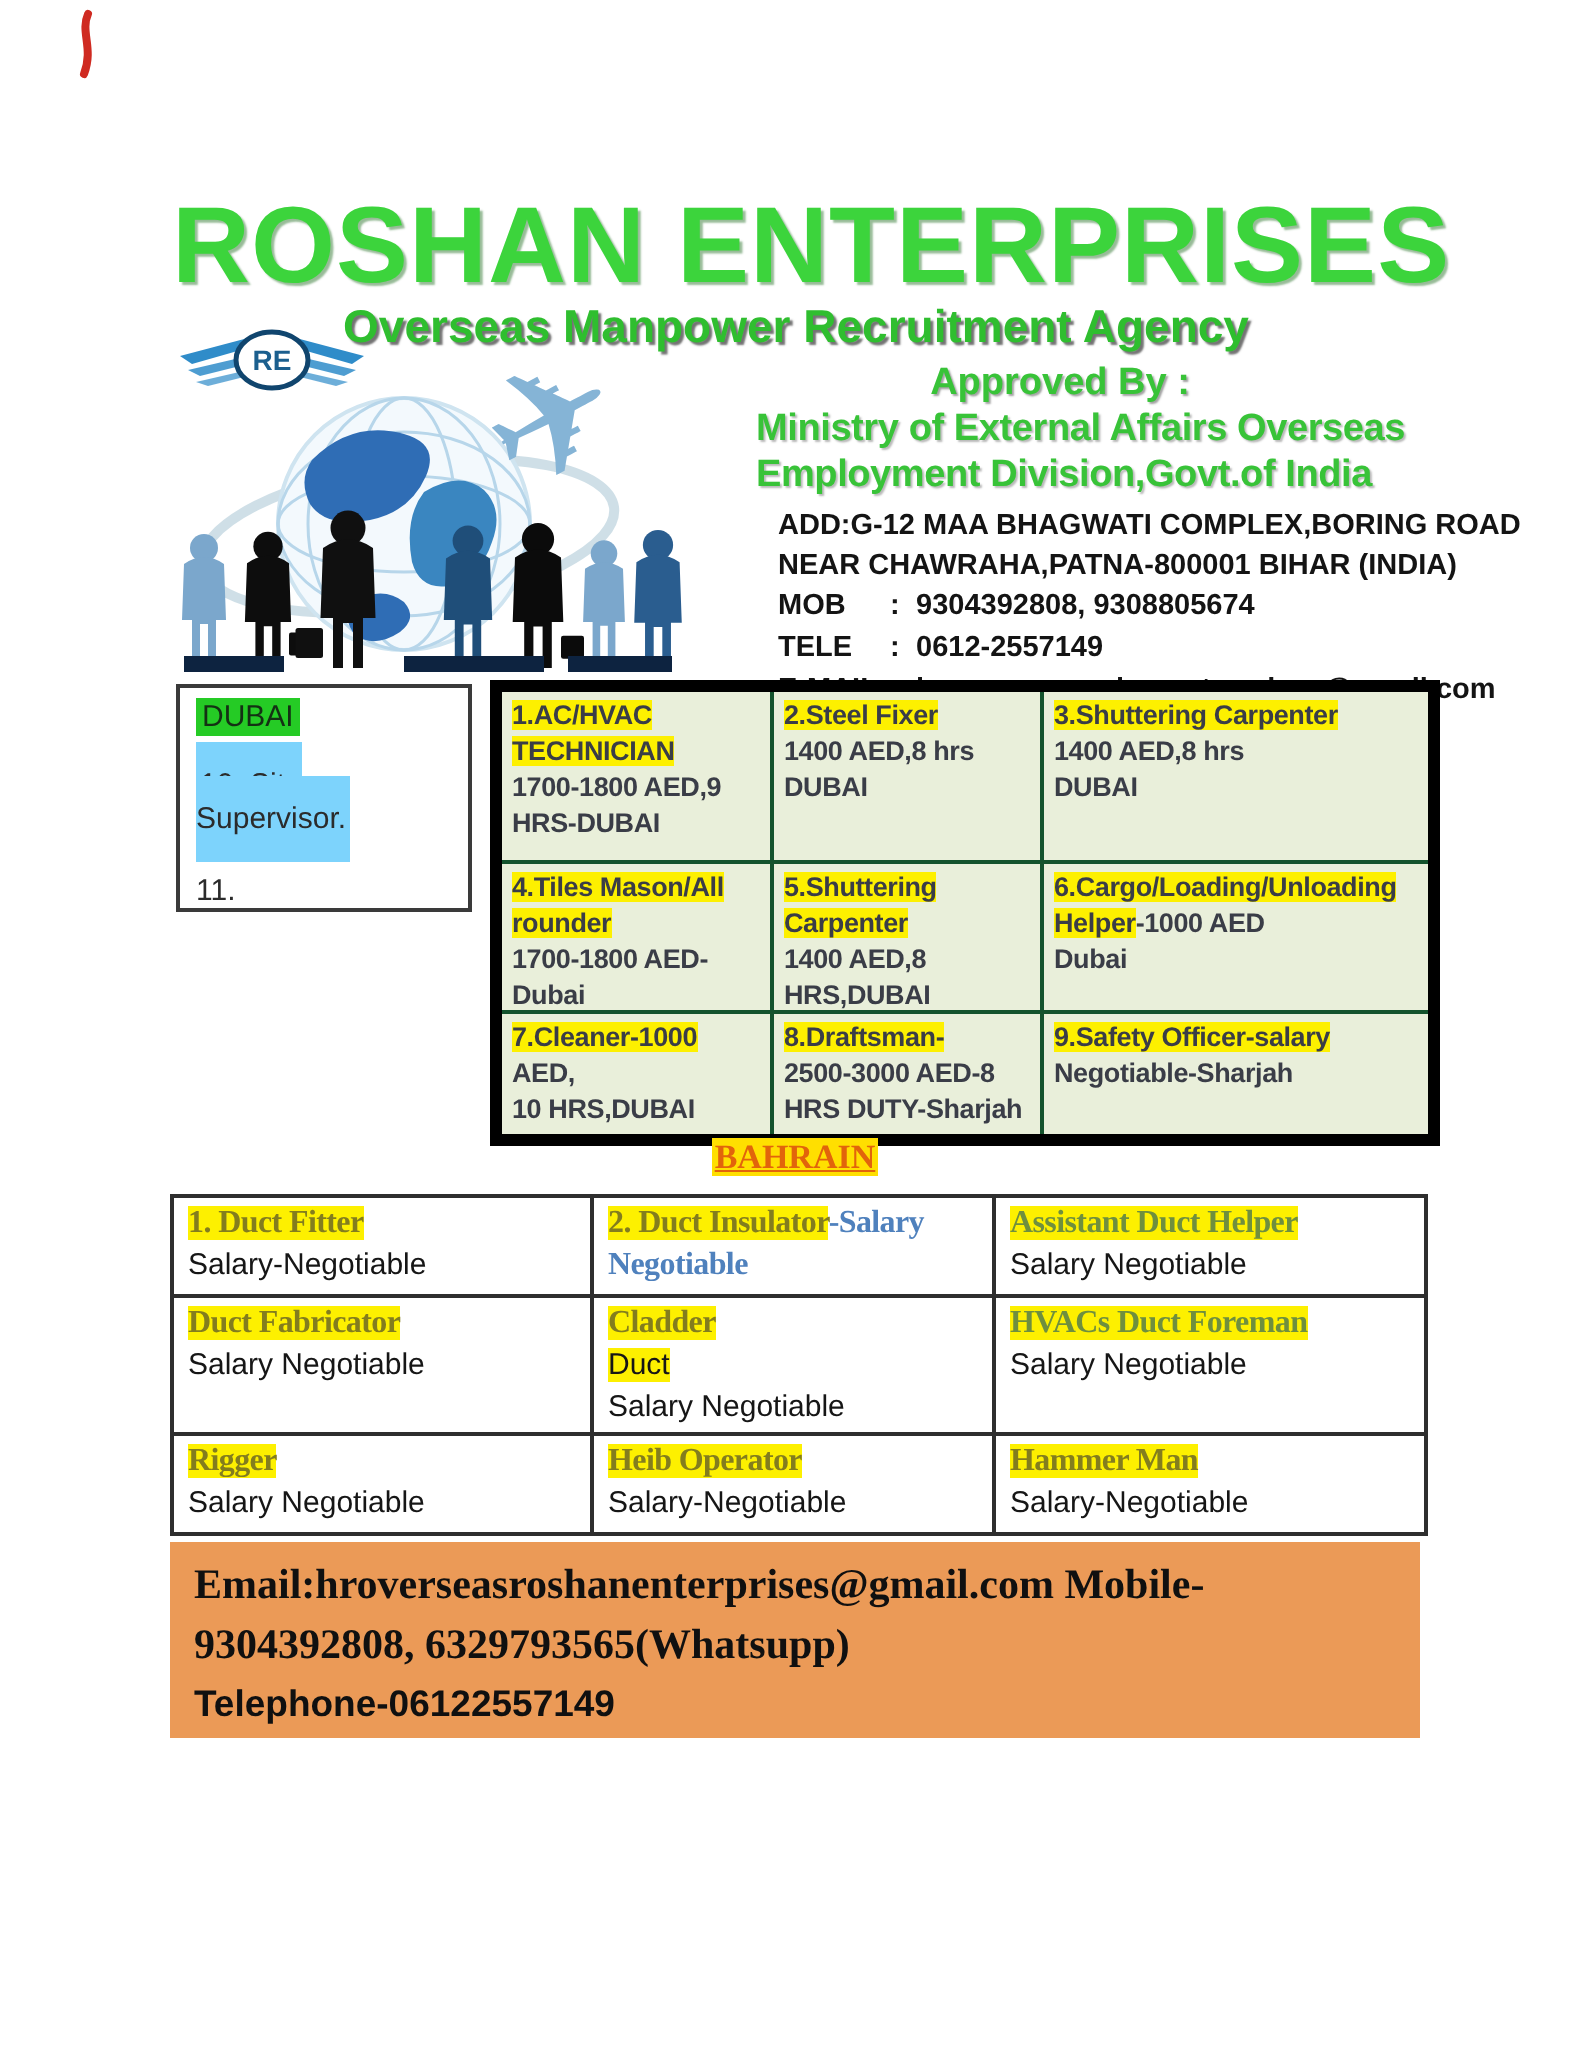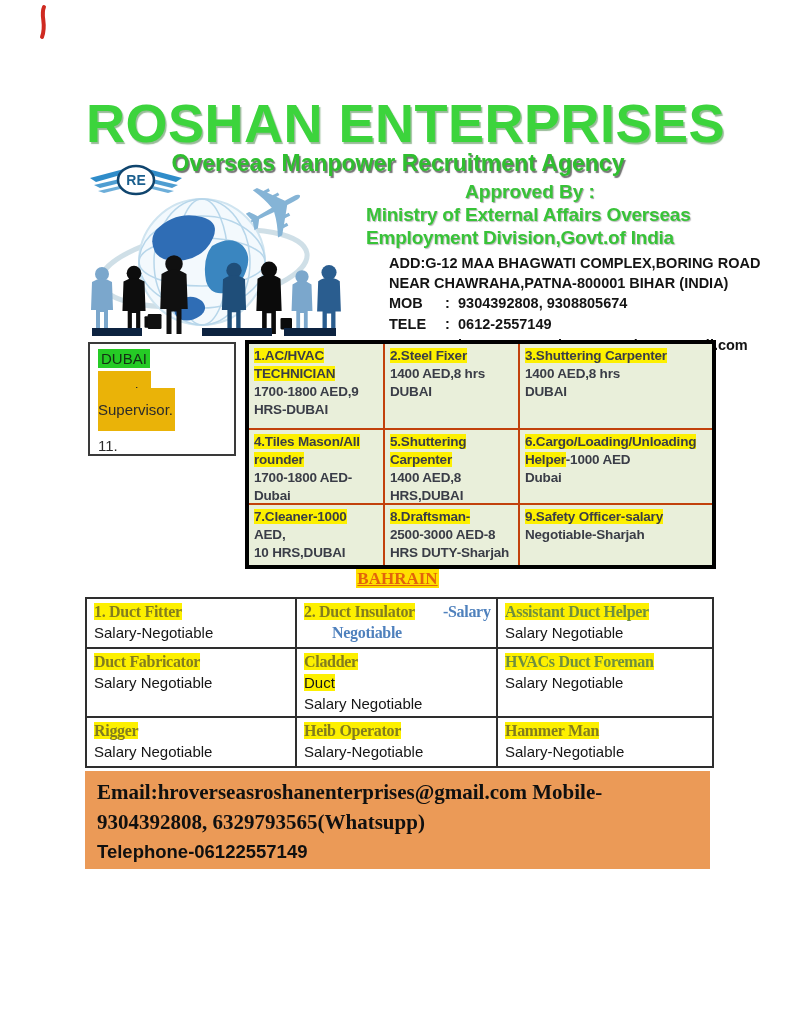--- a/index.html
+++ b/index.html
@@ -9,69 +9,69 @@
   
   .red-mark{position:absolute;left:36px;top:4px;width:22px;height:36px;}
   .main-title{position:absolute;left:86px;top:92px;width:624px;text-align:center;
     font-size:54px;font-weight:bold;letter-spacing:.5px;color:#3cd43c;white-space:nowrap;
     text-shadow:1.5px 1.5px 1px rgba(25,105,25,.45);}
   .subtitle{position:absolute;left:86px;top:150px;width:624px;text-align:center;
     font-size:23px;font-weight:bold;color:#2fbe2f;white-space:nowrap;
     text-shadow:1.5px 1.5px 1px rgba(55,55,55,.7);}
   .approved{position:absolute;left:360px;top:181px;width:340px;text-align:center;
     font-size:19px;font-weight:bold;color:#38c338;text-shadow:1px 1px 1px rgba(70,70,70,.5);}
-  .ministry{position:absolute;left:366px;top:203px;font-size:19px;font-weight:bold;
+  .ministry{position:absolute;left:378px;top:203px;font-size:19px;font-weight:bold;
     color:#38c338;line-height:1.22;white-space:nowrap;letter-spacing:-.2px;
     text-shadow:1px 1px 1px rgba(80,80,80,.4);}
 
   
   .contact{position:absolute;left:366px;top:253px;width:370px;color:#141414;margin-left:23px;}
   .addr{font-size:14.5px;font-weight:bold;line-height:1.38;white-space:nowrap;}
   .crow{display:flex;font-size:14.5px;font-weight:bold;line-height:1.45;white-space:nowrap;}
   .crow:first-of-type{margin-top:7px;}
   .clabel{width:56px;}
   .ccolon{width:13px;}
 
   
   .illus{position:absolute;left:84px;top:158px;width:260px;height:178px;}
 
   
   .side-box{position:absolute;left:88px;top:342px;width:148px;height:114px;
     border:2px solid #3a3a3a;background:#fff;box-sizing:border-box;
     padding:6px 8px;font-size:15px;color:#2b2b2b;}
   .side-heading span{background:#25cb25;color:#143014;padding:1px 3px;}
   .side-item1{margin-top:17px;}
-  .side-item1 span{background:#eab308;padding:13px 2px;}
+  .side-item1 span{background:#7dd3fc;padding:13px 2px;}
   .side-item2{margin-top:19px;}
 
   
   .dubai-table{position:absolute;left:245px;top:340px;display:grid;
     grid-template-columns:134px 133px 192px;grid-template-rows:84px 73px 60px;
-    gap:2px;background:#c2410c;border:4px solid #000000;}
+    gap:2px;background:#14532d;border:6px solid #000000;}
   .dubai-table .cell{background:#e9efda;padding:3px 5px;font-size:13.5px;
     font-weight:bold;color:#3a3d47;line-height:1.34;letter-spacing:-.2px;}
   .dubai-table .line{white-space:nowrap;}
 
   .bahrain-heading{position:absolute;left:85px;top:569px;width:625px;text-align:center;
     font-family:"Liberation Serif",serif;font-weight:bold;font-size:17px;}
   .bahrain-heading span{color:#e2640b;background:#ffdf00;text-decoration:underline;padding:0 1px;}
 
   .bahrain-table{position:absolute;left:85px;top:597px;display:grid;
     grid-template-columns:208px 199px 214px;grid-template-rows:48px 67px 48px;
     gap:2px;background:#2e2e2e;border:2px solid #2e2e2e;}
   .bahrain-table .cell{background:#ffffff;padding:3px 7px;line-height:1.3;}
   .bahrain-table .line{white-space:nowrap;}
 
   .seg{display:inline;}
   .seg.hl{background:#fdf000;}
   .seg.t{font-family:"Liberation Serif",serif;font-weight:bold;font-size:16px;
          letter-spacing:-.3px;color:#837d1e;}
   .seg.t.g{color:#6f8f3e;}
   .seg.blue{font-family:"Liberation Serif",serif;font-weight:bold;font-size:16px;
-         letter-spacing:-.3px;color:#4f81bd;padding-left:28px;}
+         letter-spacing:-.3px;color:#4f81bd;}
   .seg.sub{font-size:15px;color:#161616;font-family:"Liberation Sans",sans-serif;font-weight:normal;}
 
   
   .footer{position:absolute;left:85px;top:771px;width:625px;height:98px;background:#eb9a57;
     box-sizing:border-box;padding:7px 12px;color:#101010;}
   .f-serif{font-family:"Liberation Serif",serif;font-weight:bold;font-size:21px;line-height:1.42;white-space:nowrap;}
   .f-sans{font-family:"Liberation Sans",sans-serif;font-weight:bold;font-size:18.5px;line-height:1.55;white-space:nowrap;}
 </style>
 </head>
 <body>

